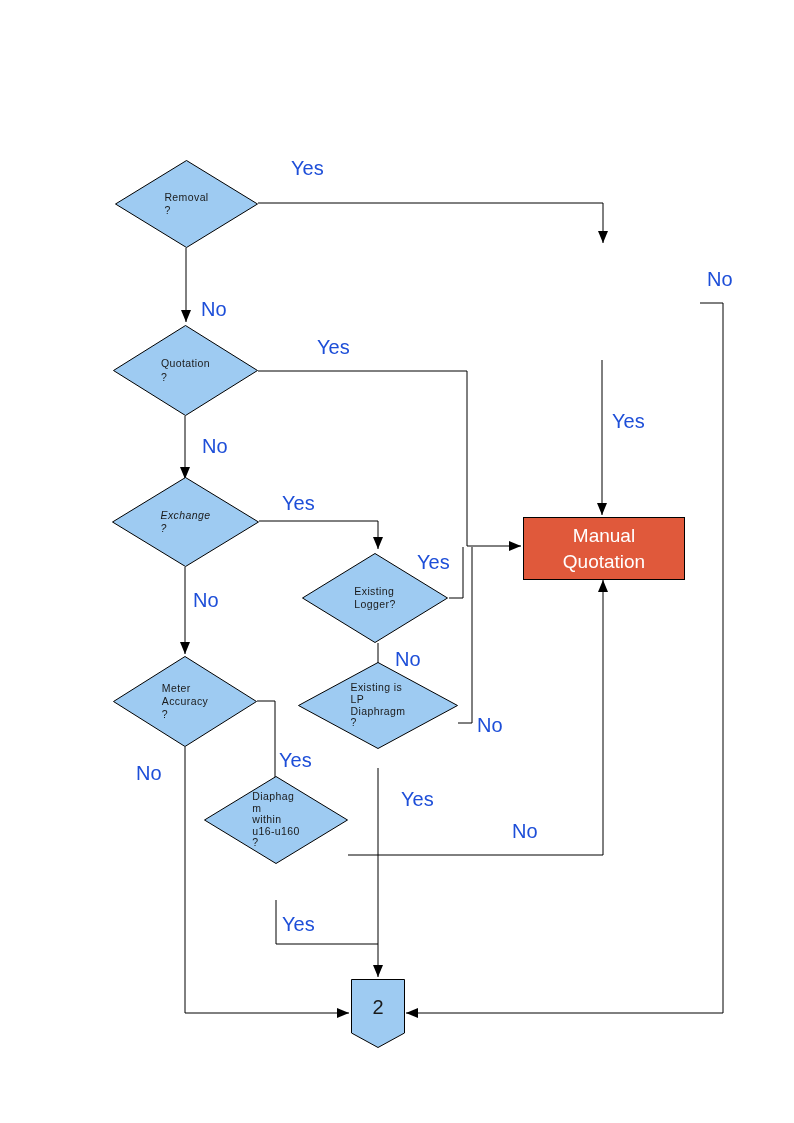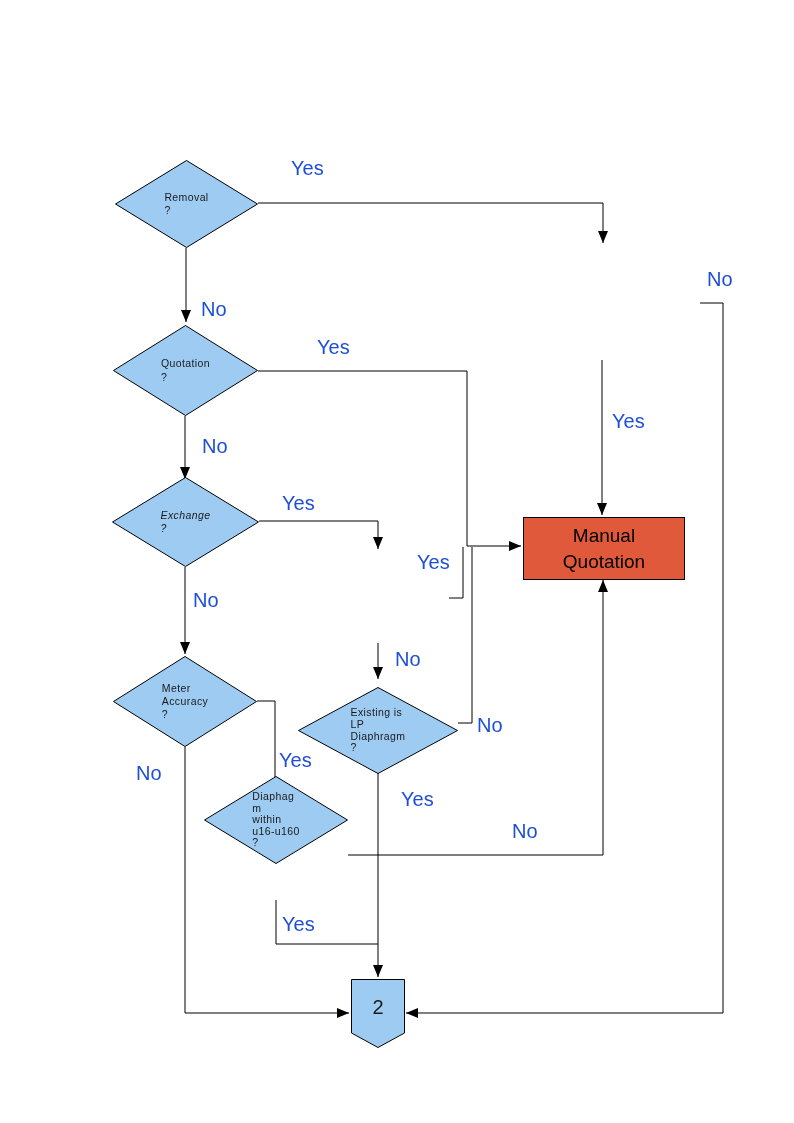--- a/index.html
+++ b/index.html
@@ -59,21 +59,21 @@
   .process-box {
     position: absolute;
     background: var(--accent-fill);
     border: 1px solid var(--node-border);
     display: flex;
     align-items: center;
     justify-content: center;
     text-align: center;
     font-size: 19px;
     line-height: 1.35;
-    color: #000000;
+    color: #ffffff;
     white-space: pre-line;
   }
   .pentagon-shape polygon {
     fill: var(--node-fill);
     stroke: var(--node-border);
     stroke-width: 1;
   }
   .pent-lbl {
     font-size: 20px !important;
     letter-spacing: 0 !important;
@@ -152,31 +152,38 @@
   </div>
 
   <div class="node" style="left:112px; top:477px; width:147px; height:90px;font-style:italic;">
     <svg class="diamond-shape" width="147" height="90">
         <polygon points="73.5,0.5 146.5,45 73.5,89.5 0.5,45"></polygon>
       </svg>
     <span class="lbl">Exchange
 ?</span>
   </div>
 
+  <div class="node" style="left:302px; top:553px; width:146px; height:90px;">
+    <svg class="diamond-shape" width="146" height="90">
+        <polygon points="73,0.5 145.5,45 73,89.5 0.5,45"></polygon>
+      </svg>
+    <span class="lbl">Existing
+Logger?</span>
+  </div>
 
   <div class="node" style="left:113px; top:656px; width:144px; height:91px;">
     <svg class="diamond-shape" width="144" height="91">
         <polygon points="72,0.5 143.5,45.5 72,90.5 0.5,45.5"></polygon>
       </svg>
     <span class="lbl">Meter
 Accuracy
 ?</span>
   </div>
 
-  <div class="node" style="left:298px; top:687px; width:160px; height:87px;text-decoration:underline;">
+  <div class="node" style="left:298px; top:662px; width:160px; height:87px;text-decoration:underline;">
     <svg class="diamond-shape" width="160" height="87">
         <polygon points="80,0.5 159.5,43.5 80,86.5 0.5,43.5"></polygon>
       </svg>
     <span class="lbl" style="line-height:1.1;">Existing is
 LP
 Diaphragm
 ?</span>
   </div>
 
   <div class="node" style="left:204px; top:776px; width:144px; height:88px;">

